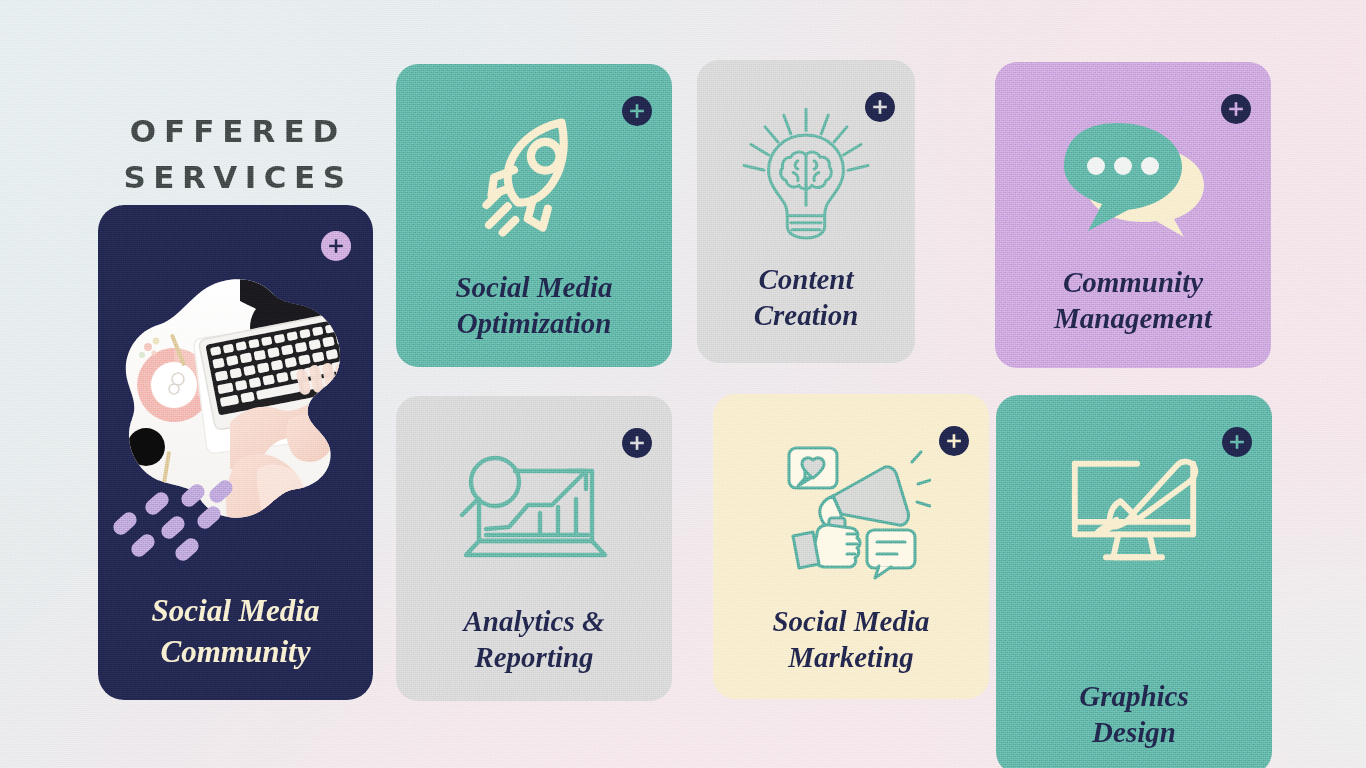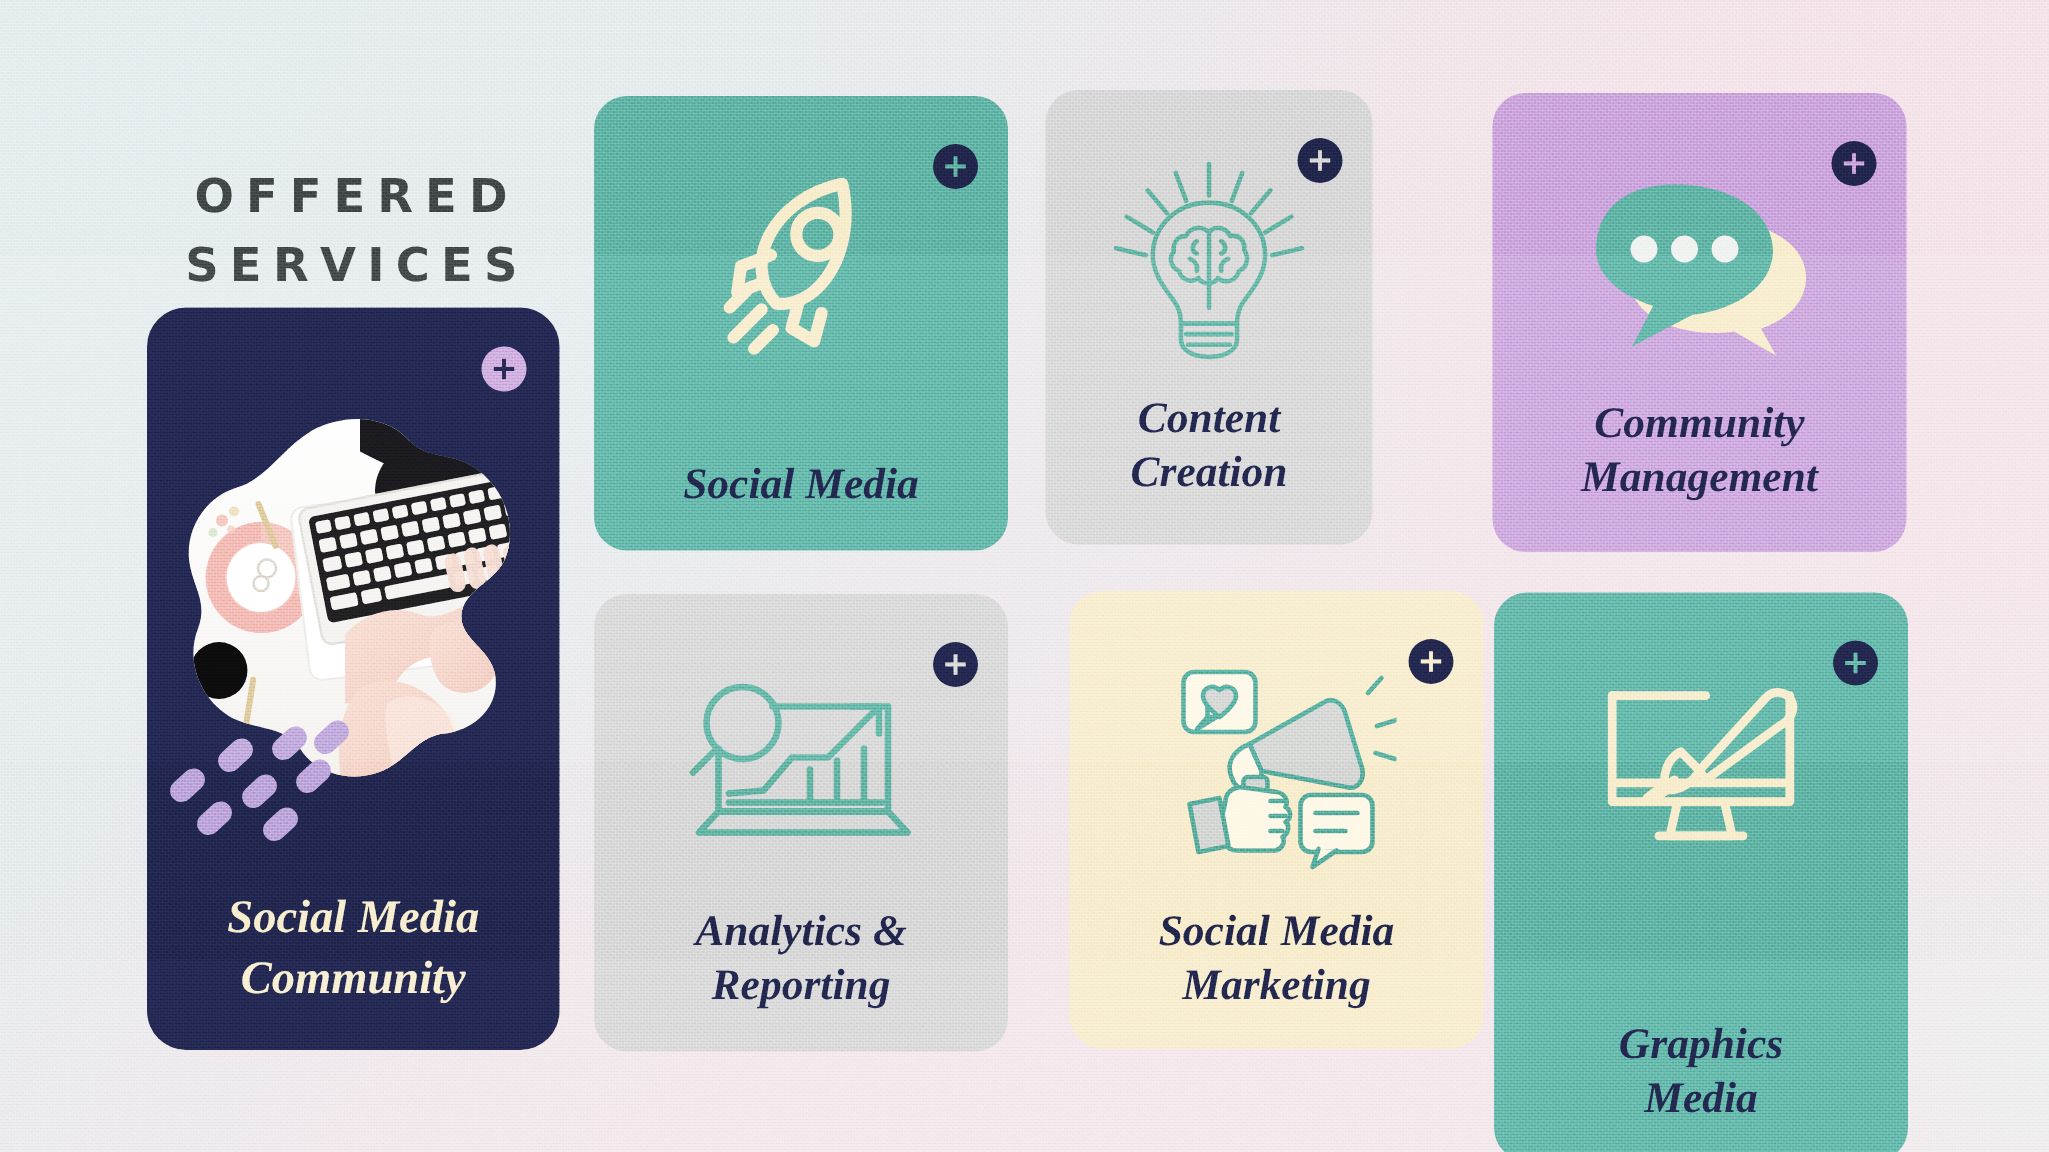--- a/index.html
+++ b/index.html
@@ -331,20 +331,21 @@
         <circle cx="69" cy="41" r="11.5"></circle>
         <path d="M44 52 L28 58 L26 72 L39 67"></path>
         <path d="M59 76 L55 91 L67 98 L71 83"></path>
         <path d="M24 96 L39 81"></path>
         <path d="M22 80 L31 71"></path>
         <path d="M35 102 L45 92"></path>
       </svg>
     </div>
     <div class="card-title">
       <span>Social Media</span><br>
+      <span>Optimization</span>
     </div>
   </div>
 
   <div class="card scard" id="card-cc">
     <div class="plus">
       <svg width="18" height="18" viewBox="0 0 18 18" aria-hidden="true">
         <path d="M9 2.2 V15.8 M2.2 9 H15.8" stroke="#d2d3d2" stroke-width="2.6"></path>
       </svg>
     </div>
     <div class="icon-wrap">
@@ -503,18 +504,18 @@
         <path d="M60 88 L55 110 H95 L90 88"></path>
         <path d="M48 110 H102"></path>
 
         <path d="M58 74 C52 78 44 82 40 86 C46 86 52 82 56 78"></path>
         <path d="M52 80 C50 70 54 60 62 56 L74 68 C70 76 60 82 52 80 Z"></path>
         <path d="M74 68 L116 22 C121 16 130 17 133 23 C136 29 132 36 126 39 L78 74 Z"></path>
       </svg>
     </div>
     <div class="card-title">
       <span>Graphics</span><br>
-      <span>Media</span>
+      <span>Design</span>
     </div>
   </div>
 
   <div id="grain"></div>
 </div>
 
 </body></html>

